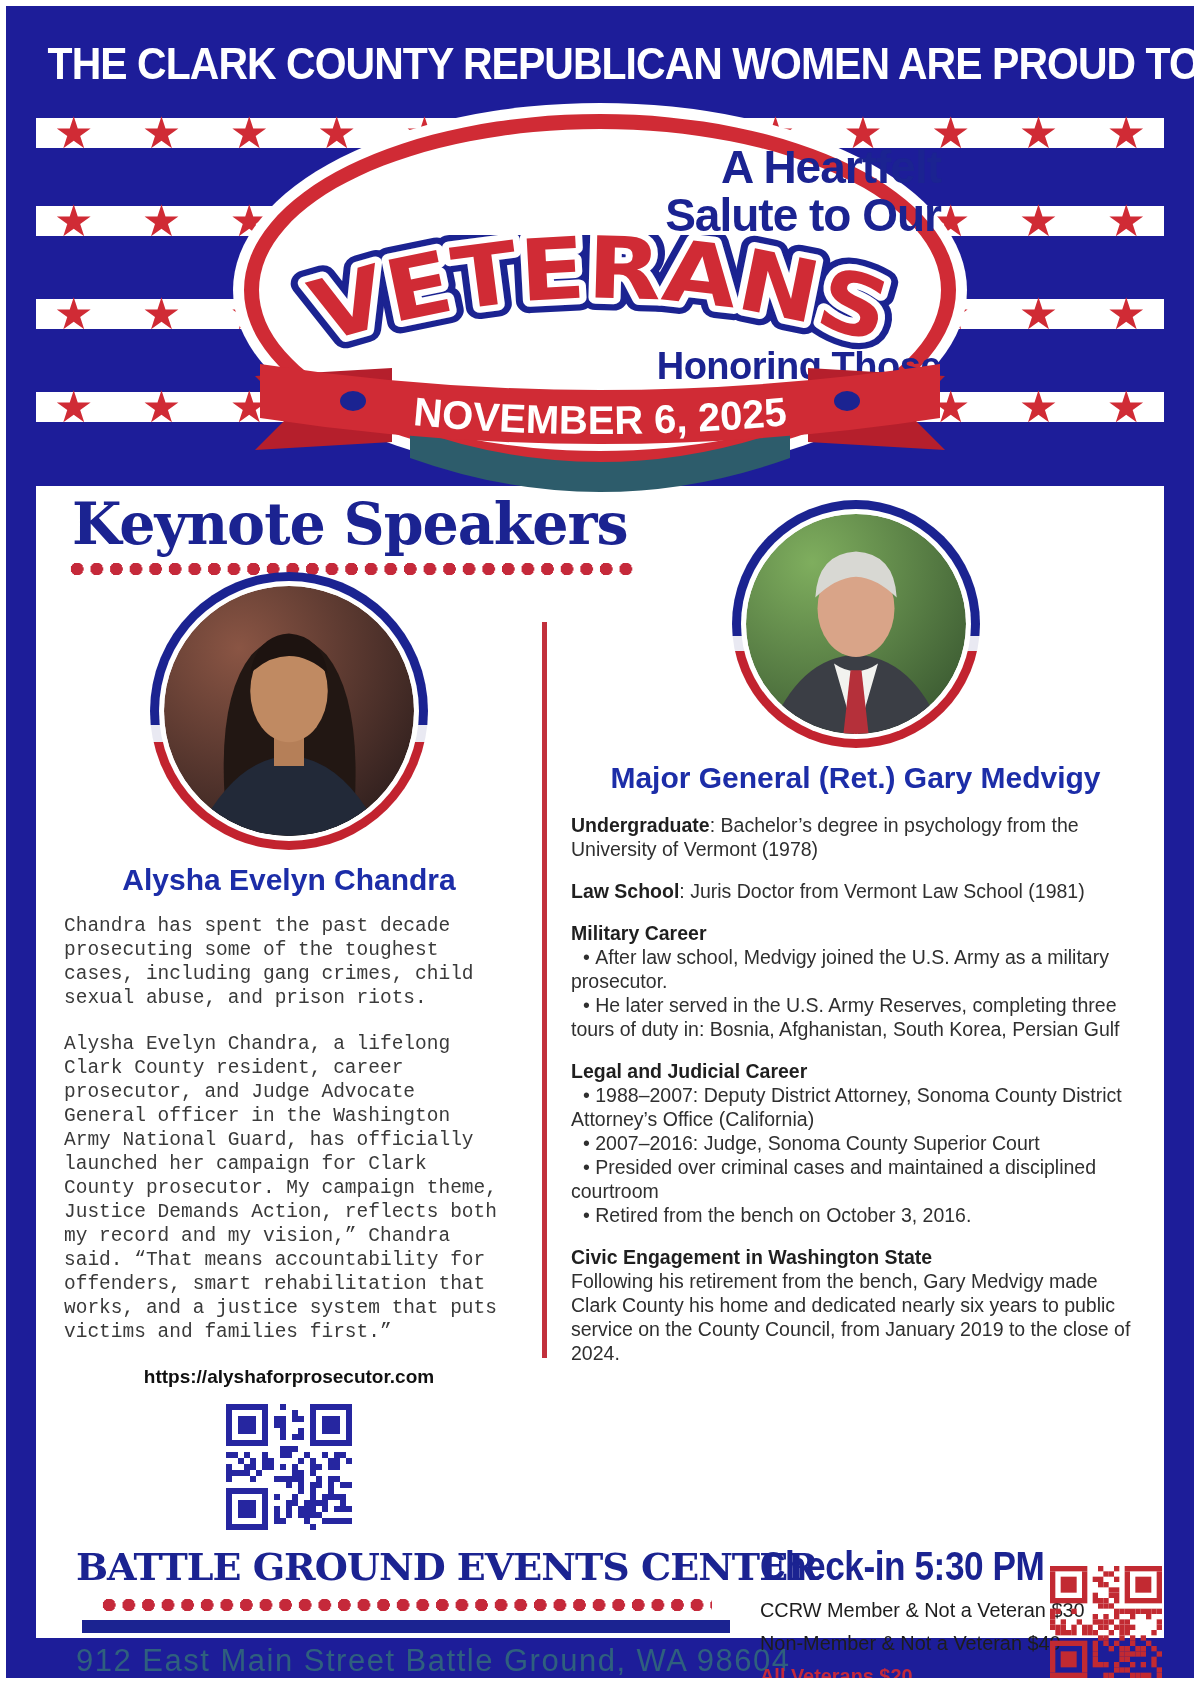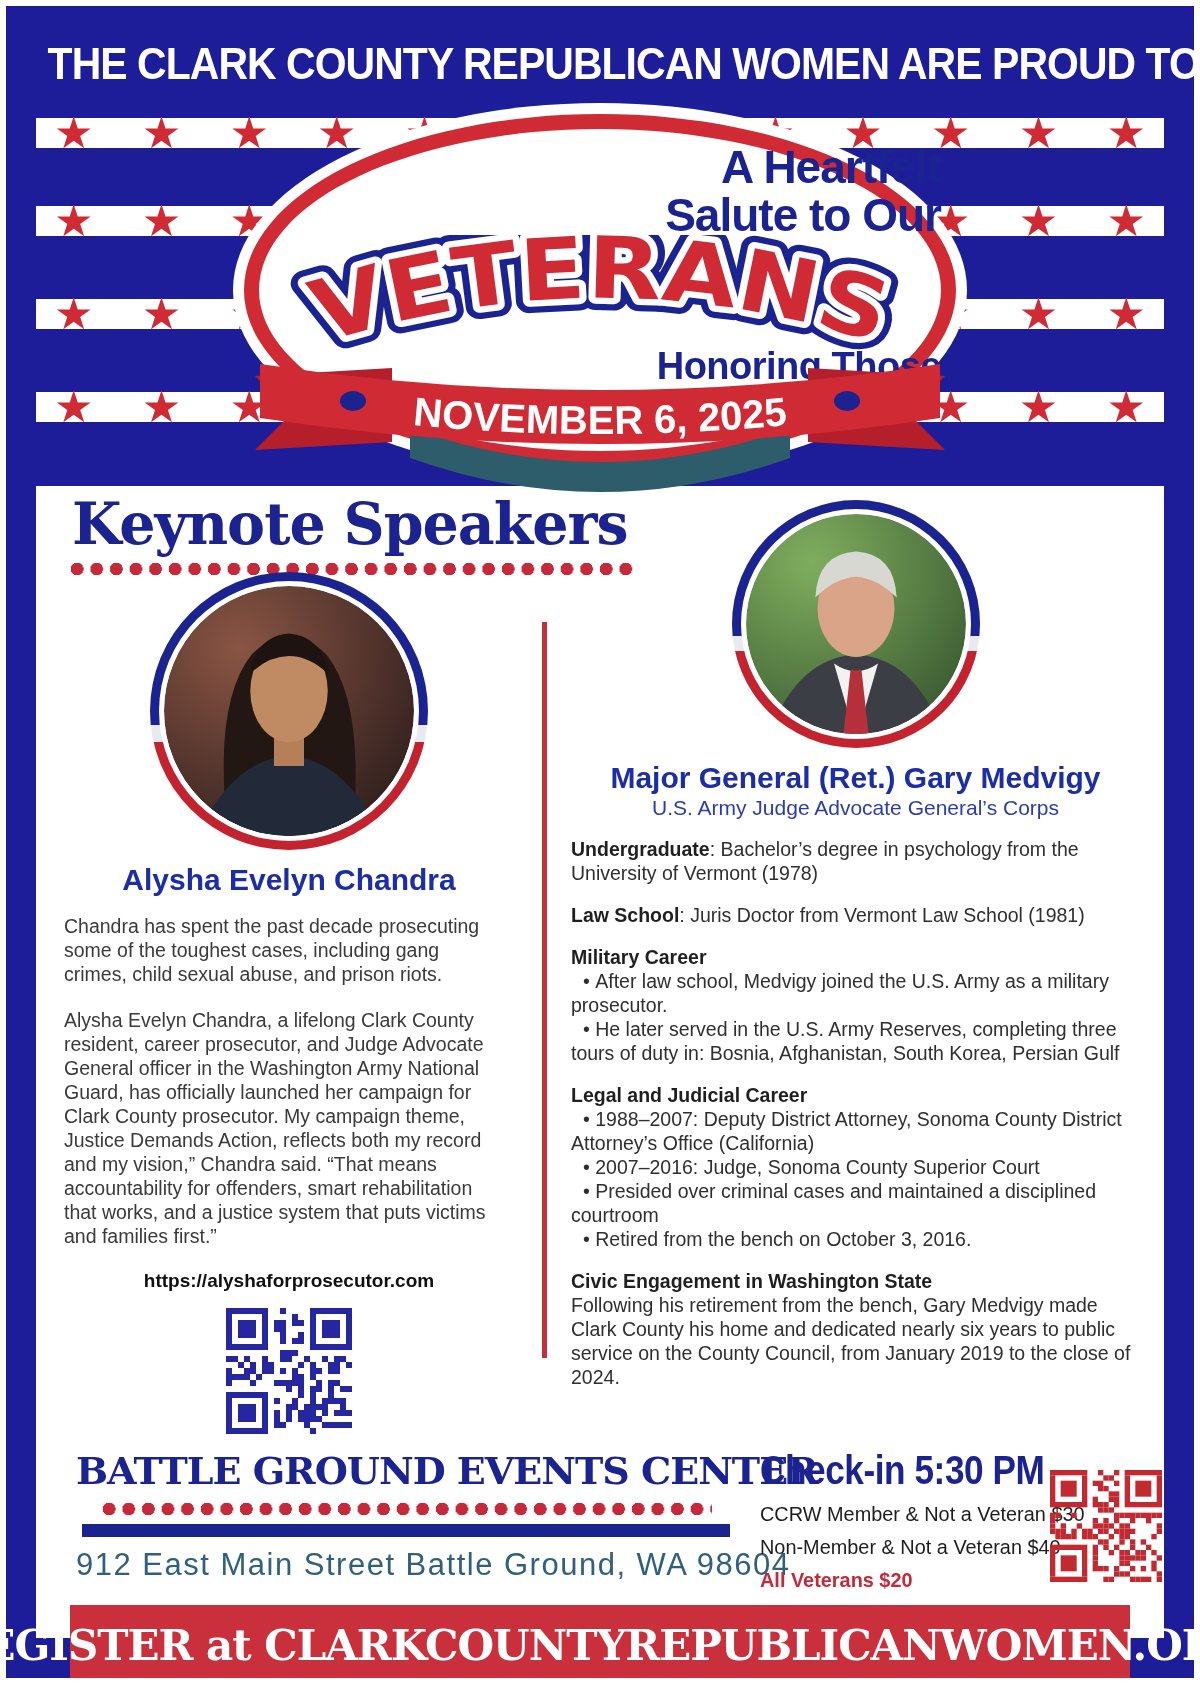--- a/index.html
+++ b/index.html
@@ -58,21 +58,21 @@
   .photo-ring { border-radius:50%; padding:9px; box-sizing:border-box;
     background:linear-gradient(180deg,#1b2391 0 55%, #e9e9f2 55% 61%, #c2232f 61% 100%); }
   .photo-ring-inner { border-radius:50%; padding:5px; background:#fff; }
   .photo { display:block; border-radius:50%; }
   .pw-left  { width:278px; margin:-6px auto 0; }
   .pw-right { width:248px; margin:-78px auto 0; }
   .s-name { text-align:center; color:#1c2da8; font-weight:bold; font-size:30px; line-height:36px; margin-top:12px; }
   .s-sub  { text-align:center; color:#2c3cae; font-size:21px; line-height:24px; }
   .bio { font-size:19.5px; line-height:24px; color:#3a3a3a; }
   .col-left .bio { margin-top:16px; }
-  .bio p { margin:0 8px 22px 0; }
+  .bio p { margin:0 8px 22px 0;font-family:Liberation Mono, monospace; }
   .bio-block { margin:0 0 18px 0; color:#2f2f2f; }
   .col-right .bio { margin-top:17px; }
   .b { font-weight:bold; color:#1f1f1f; }
   .bullet { text-indent:12px; }
   .bullet::before { content:"\2022\00a0"; }
   .url { text-align:center; font-weight:bold; font-size:19px; color:#101010; margin-top:20px; }
   .qr-blue { display:block; margin:16px auto 0; }
   
   .footer { display:flex; margin-top:14px; padding-left:40px; }
   .f-left { width:660px; text-align:center; }
@@ -380,21 +380,20 @@
                 <path d="M 16,212 Q 44,130 100,128 Q 156,130 184,212 Z" fill="#3b3e45"></path>
                 <path d="M 80,136 L 100,205 L 120,136 Q 100,150 80,136 Z" fill="#f2f2ef"></path>
                 <path d="M 95,142 L 105,142 L 112,205 L 88,205 Z" fill="#b5303a"></path>
                 <ellipse cx="100" cy="86" rx="35" ry="44" fill="#d9a488"></ellipse>
                 <path d="M 63,76 Q 65,36 100,34 Q 135,36 137,76 Q 119,58 100,57 Q 81,58 63,76 Z" fill="#d8d8d3"></path>
               </g>
             </svg>
           </div>
         </div>
         <div class="s-name">Major General (Ret.) Gary Medvigy</div>
-        <div class="s-sub">U.S. Army Judge Advocate General’s Corps</div>
         <div class="bio">
           <div class="bio-block">
             <span class="b">Undergraduate</span><span>: Bachelor’s degree in psychology from the University of Vermont (1978)</span>
           </div>
           <div class="bio-block">
             <span class="b">Law School</span><span>: Juris Doctor from Vermont Law School (1981)</span>
           </div>
           <div class="bio-block">
             <div class="b">Military Career</div>
             <div class="bullet"><span>After law school, Medvigy joined the U.S. Army as a military prosecutor.</span></div>

